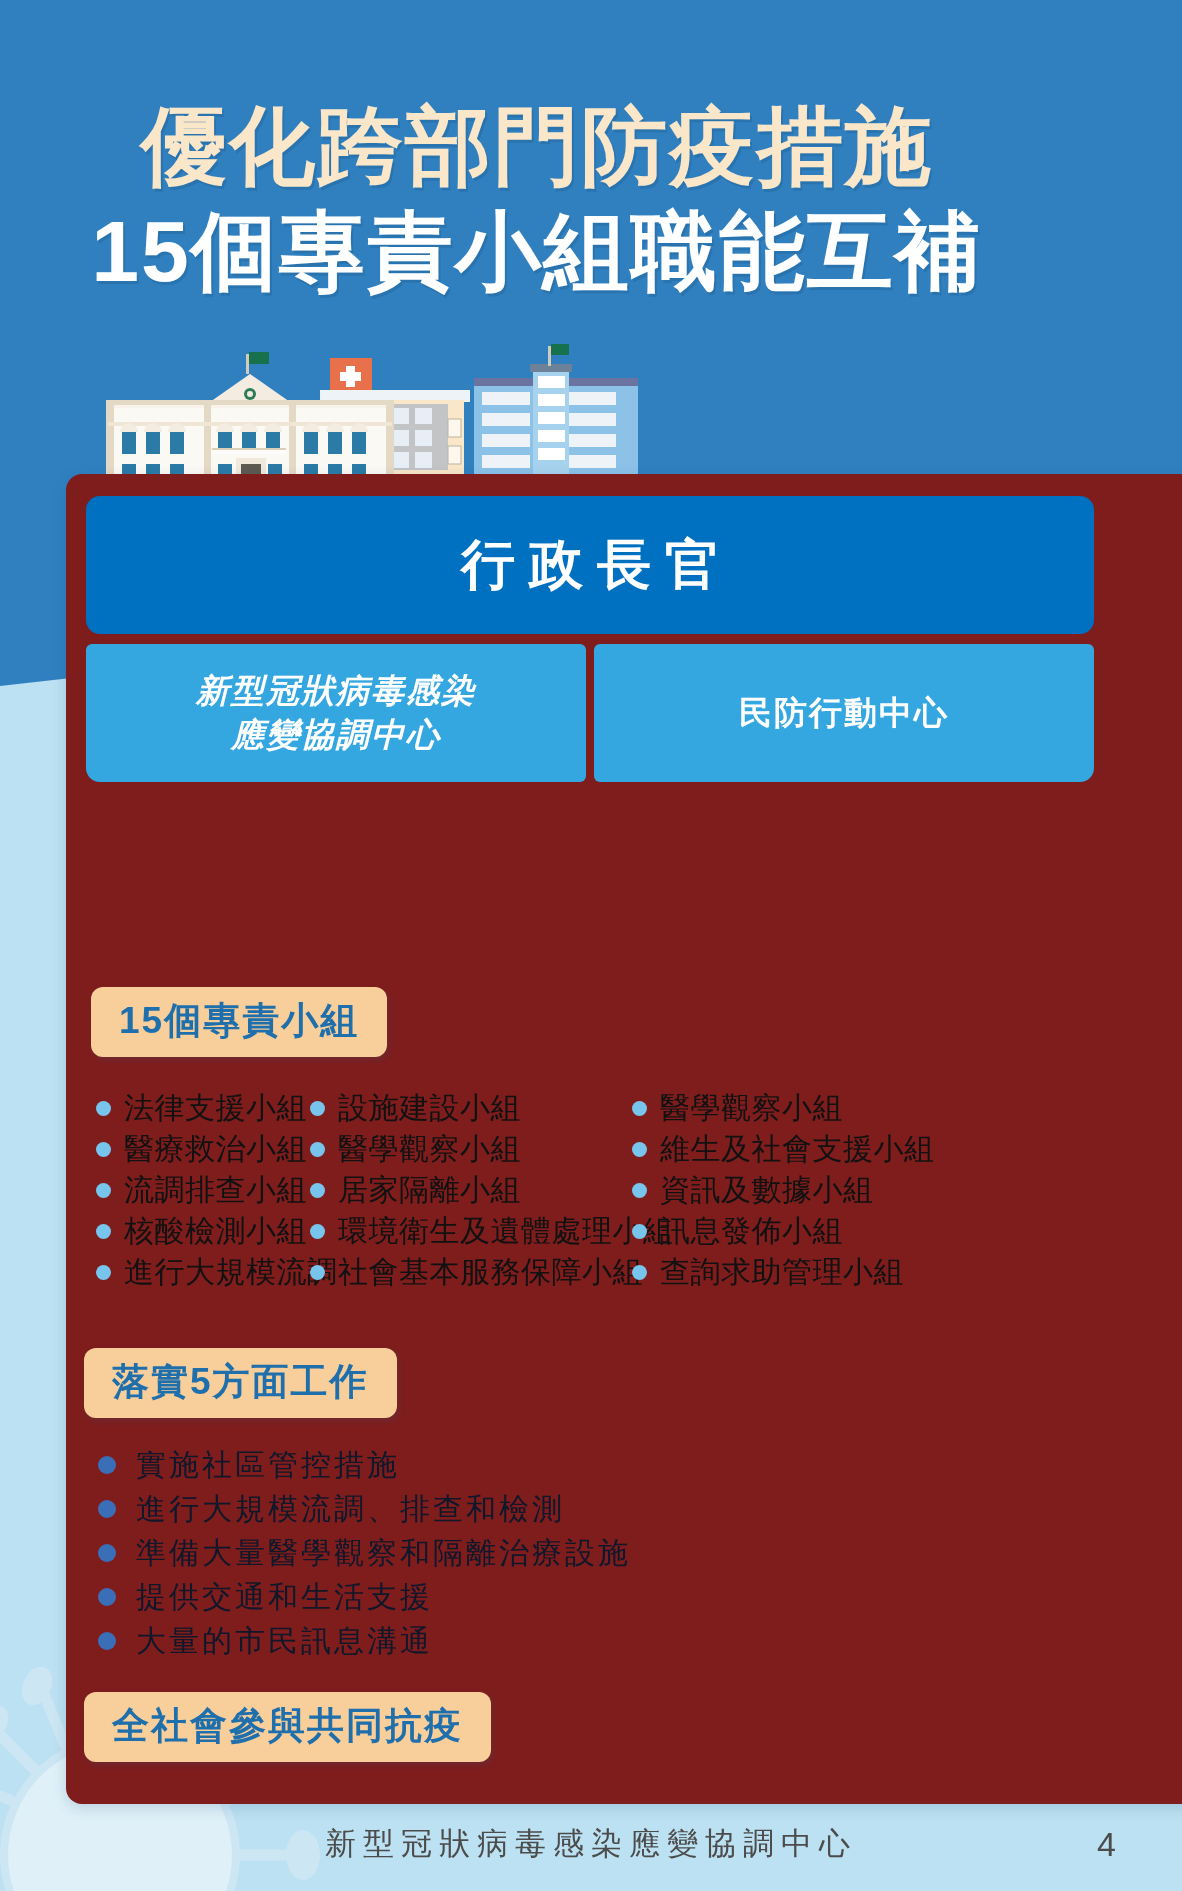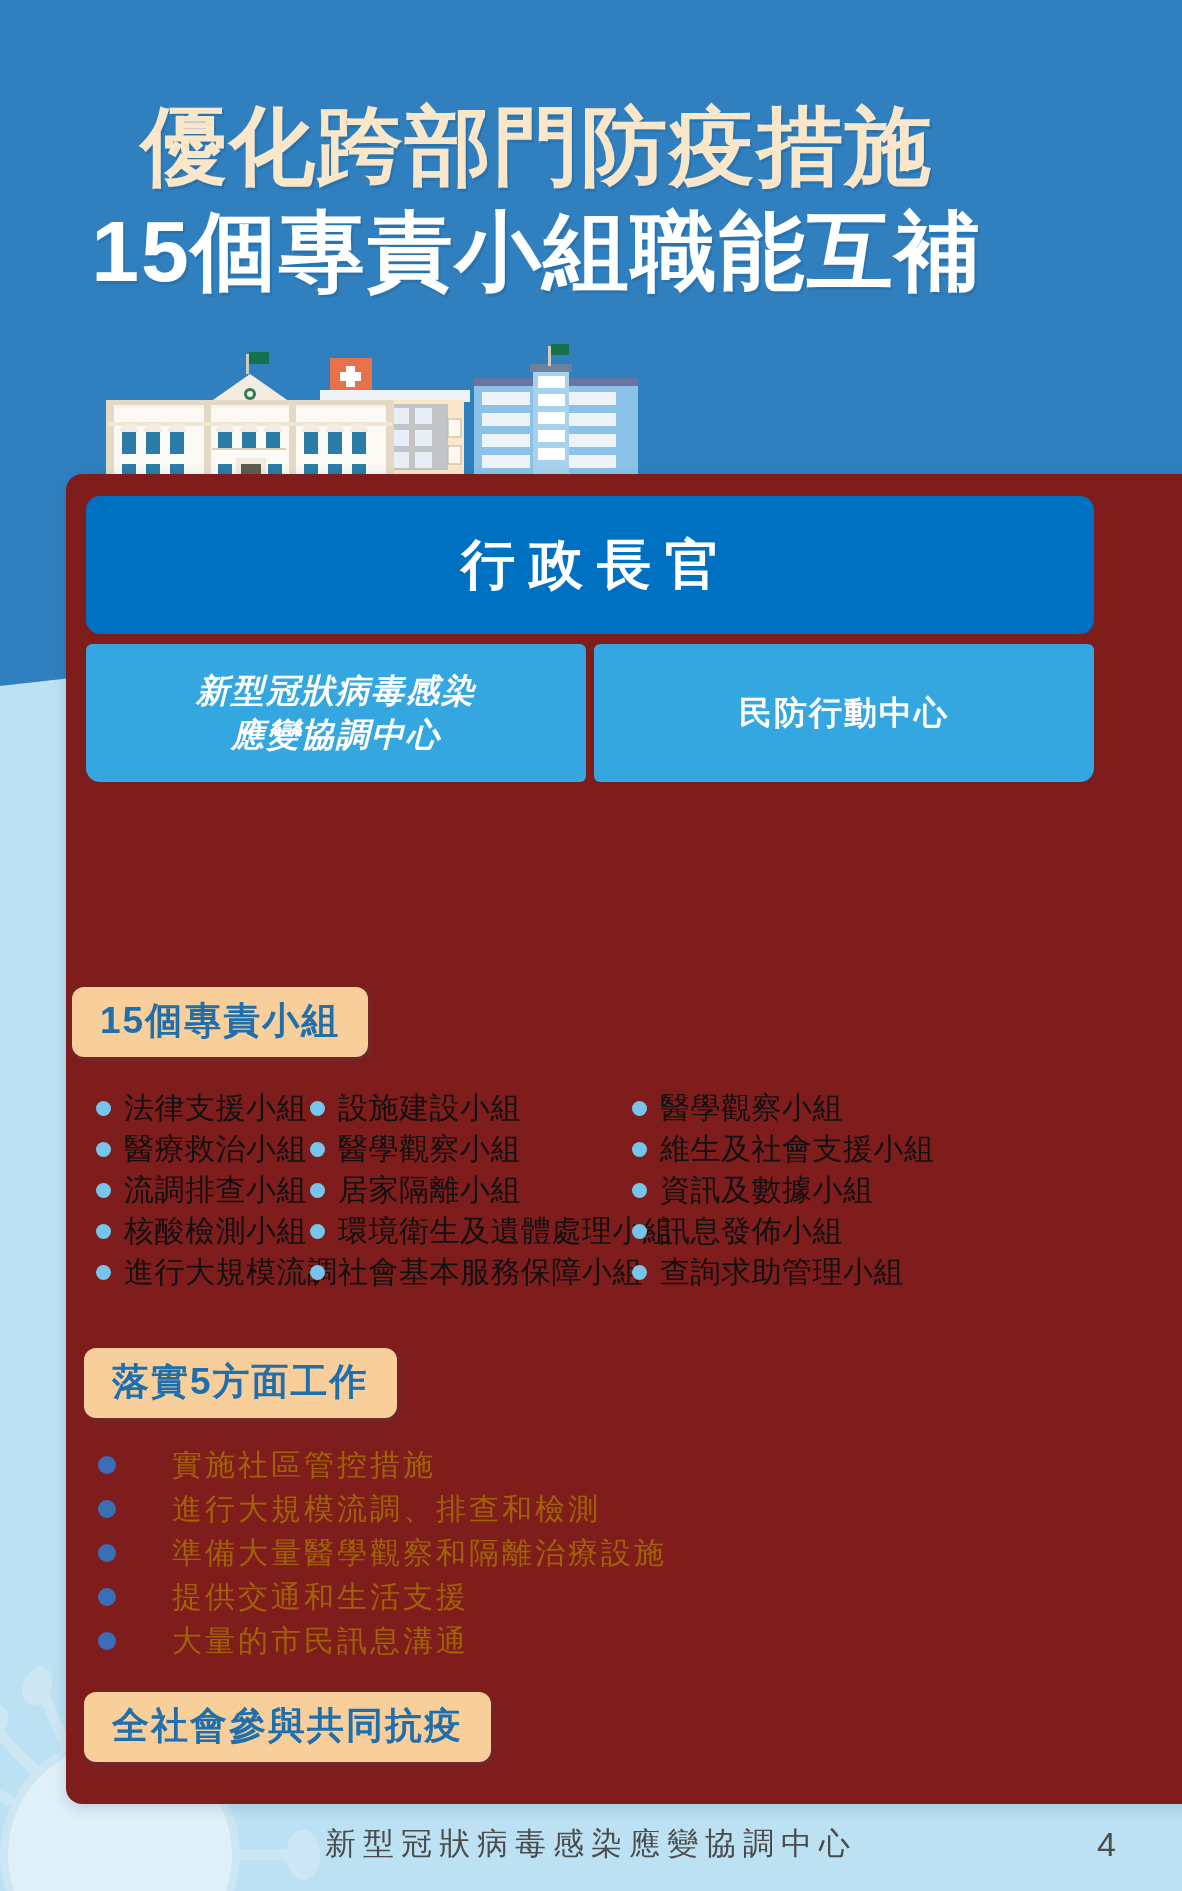--- a/index.html
+++ b/index.html
@@ -74,21 +74,21 @@
 
   
   .badge{
     position:absolute;z-index:8;
     background:#f8ce9a;border-radius:12px;
     color:#1f6fad;font-size:37px;font-weight:bold;letter-spacing:2px;
     padding:9px 28px 11px 28px;
     box-shadow:2px 3px 6px rgba(40,90,130,.20);
     white-space:nowrap;
   }
-  #badge-groups{left:72px;top:987px;}
+  #badge-groups{left:91px;top:987px;}
   #badge-five{left:84px;top:1348px;}
   #badge-society{left:84px;top:1692px;}
 
   
   #group-list{
     position:absolute;left:0px;top:1088px;width:1182px;z-index:9;
     display:flex;
   }
   .gcol{display:flex;flex-direction:column;}
   #gcol-1{margin-left:96px;width:200px;}
@@ -100,21 +100,21 @@
   }
   .gdot{
     width:15px;height:15px;border-radius:50%;
     background:#77c5ec;margin-right:13px;flex:0 0 auto;
   }
 
   
   #five-list{position:absolute;left:98px;top:1443px;z-index:9;}
   .fitem{
     display:flex;align-items:center;height:44px;
-    font-size:30px;color:#a16207;white-space:nowrap;letter-spacing:3px;gap:36px;
+    font-size:30px;color:#0f172a;white-space:nowrap;letter-spacing:3px;
   }
   .fdot{
     width:18px;height:18px;border-radius:50%;
     background:#3a6fb8;margin-right:20px;flex:0 0 auto;
   }
 
   
   #footer{
     position:absolute;left:0;top:1816px;width:1182px;height:56px;z-index:10;
     display:flex;align-items:center;

